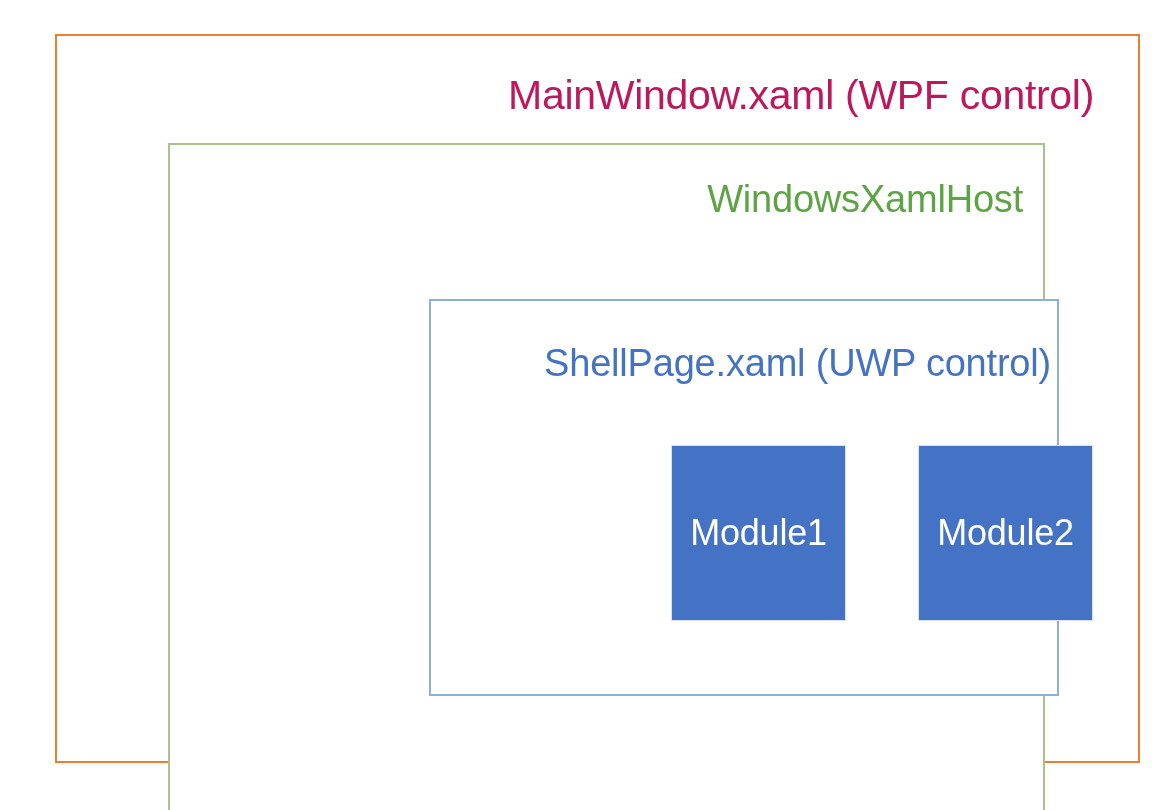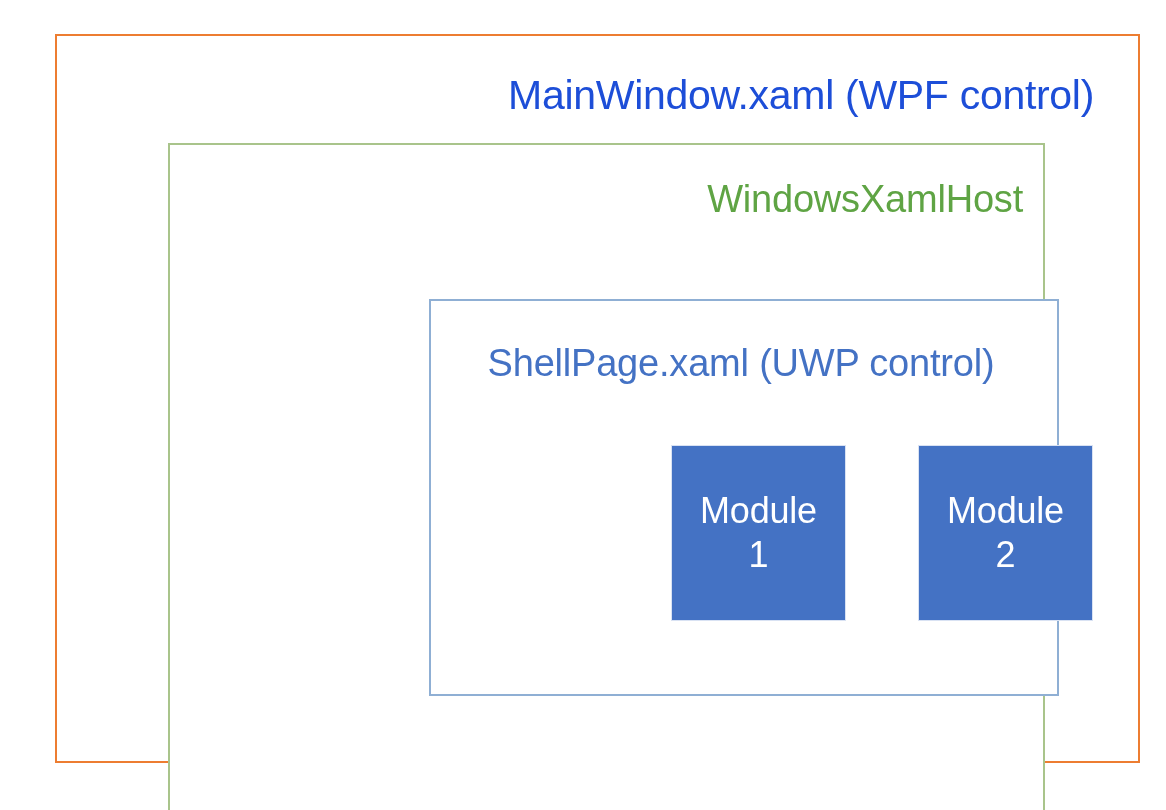--- a/index.html
+++ b/index.html
@@ -32,21 +32,21 @@
     box-sizing: border-box;
     background: #ffffff;
   }
 
   .outer-label {
     position: absolute;
     right: 44px;
     top: 38px;
     font-size: 41px;
     line-height: 1.05;
-    color: #1d4ed8;
+    color: #be185d;
     white-space: nowrap;
     letter-spacing: -0.3px;
   }
 
   
   .mid-box {
     position: absolute;
     left: 111px;
     top: 107px;
     width: 877px;
@@ -77,21 +77,21 @@
     border: 2px solid #8FAFD4;
     box-sizing: border-box;
     background: #ffffff;
   }
 
   .inner-label {
     position: absolute;
     left: 0;
     right: 6px;
     top: 43px;
-    text-align: center;
+    text-align: right;
     font-size: 38px;
     line-height: 1.05;
     color: #4472C4;
     white-space: nowrap;
     letter-spacing: -0.2px;
   }
 
   
   .modules-row {
     position: absolute;
@@ -103,21 +103,21 @@
 
   .module-box {
     position: absolute;
     top: 0;
     width: 175px;
     height: 176px;
     background: #4472C4;
     border: 1px solid #D9E2F3;
     box-sizing: border-box;
     display: flex;
-    flex-direction: column;
+    flex-direction: row;
     align-items: center;
     justify-content: center;
     color: #ffffff;
     font-size: 36px;
     line-height: 1.22;
     letter-spacing: -0.2px;
   }
 
   .module-box.m1 { left: 240px; }
   .module-box.m2 { left: 487px; }

